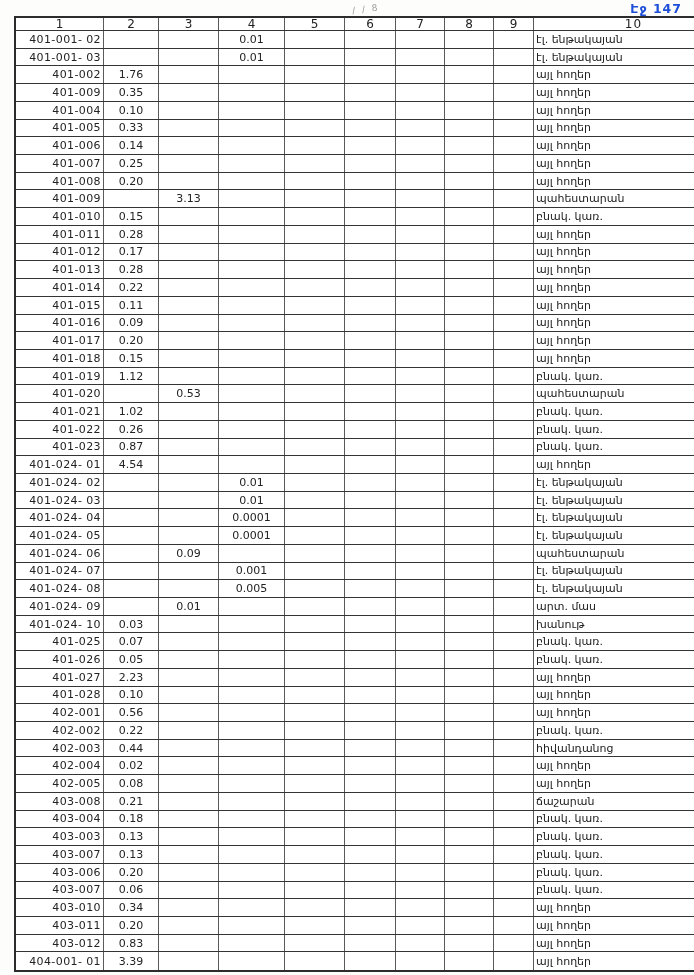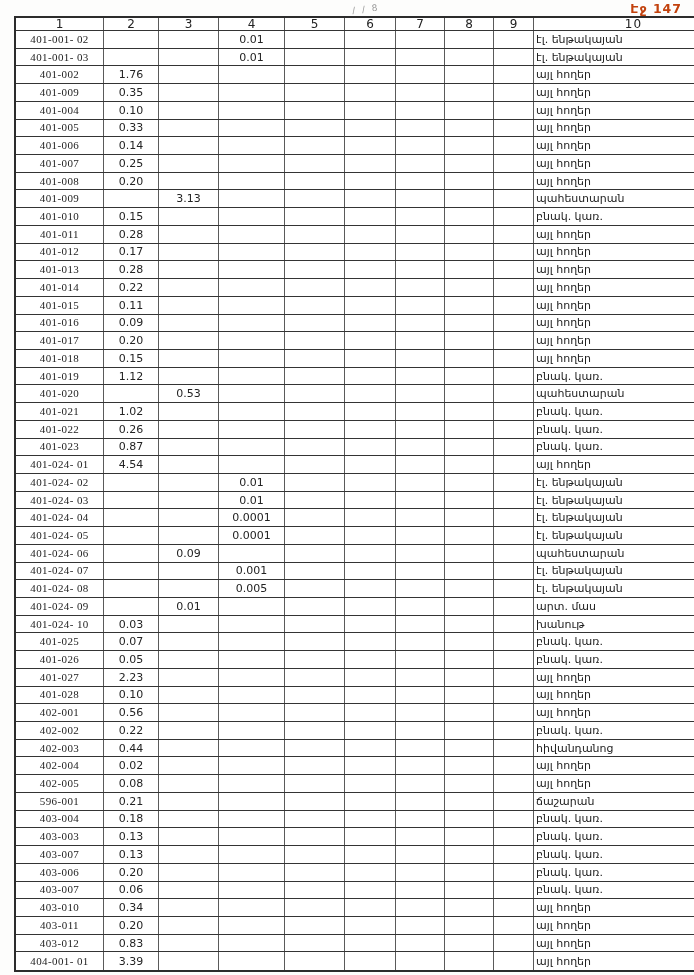--- a/index.html
+++ b/index.html
@@ -8,21 +8,21 @@
     background:#fdfdfc;
     overflow:hidden;
     position:relative;
     font-family:"DejaVu Sans", sans-serif;
     color:#1d1d1d;
     -webkit-font-smoothing:none;
   }
   .page-header{
     position:absolute;top:1px;right:12px;
     font-size:12.5px;font-weight:bold;letter-spacing:1px;
-    color:#c2410c;
+    color:#1d4ed8;
   }
   .smudge{
     position:absolute;top:4px;left:352px;
     font-size:9px;color:#9a9a9a;letter-spacing:2px;
     transform:rotate(-6deg);
   }
   table.scan{
     position:absolute;left:14px;top:16px;
     width:668px;height:956px;
     border-collapse:collapse;
@@ -40,21 +40,21 @@
     line-height:1;
     overflow:hidden;
     white-space:nowrap;
   }
   table.scan th{
     font-weight:normal;
     font-size:12px;
     text-align:center;
     color:#222;
   }
-  td.code{text-align:center;padding-left:4px;letter-spacing:0.4px;color:#232323;font-family:Liberation Serif, serif;}
+  td.code{text-align:right;padding-left:4px;letter-spacing:0.4px;color:#232323;}
   td.val{text-align:center;color:#232323;}
   td.label{text-align:left;padding-left:5px;color:#202020;}
   th.col10{color:#555;letter-spacing:1px;}
   .col1{width:83px}
   .col2{width:50px}
   .col3{width:55px}
   .col4{width:61px}
   .col5{width:55px}
   .col6{width:46px}
   .col7{width:44px}
@@ -594,21 +594,21 @@
         <td class="col3 val"></td>
         <td class="col4 val"></td>
         <td class="col5 val"></td>
         <td class="col6 val"></td>
         <td class="col7 val"></td>
         <td class="col8 val"></td>
         <td class="col9 val"></td>
         <td class="col10 label">այլ հողեր</td>
       </tr>
       <tr>
-        <td class="col1 code">596-001</td>
+        <td class="col1 code">403-008</td>
         <td class="col2 val">0.21</td>
         <td class="col3 val"></td>
         <td class="col4 val"></td>
         <td class="col5 val"></td>
         <td class="col6 val"></td>
         <td class="col7 val"></td>
         <td class="col8 val"></td>
         <td class="col9 val"></td>
         <td class="col10 label">ճաշարան</td>
       </tr>

